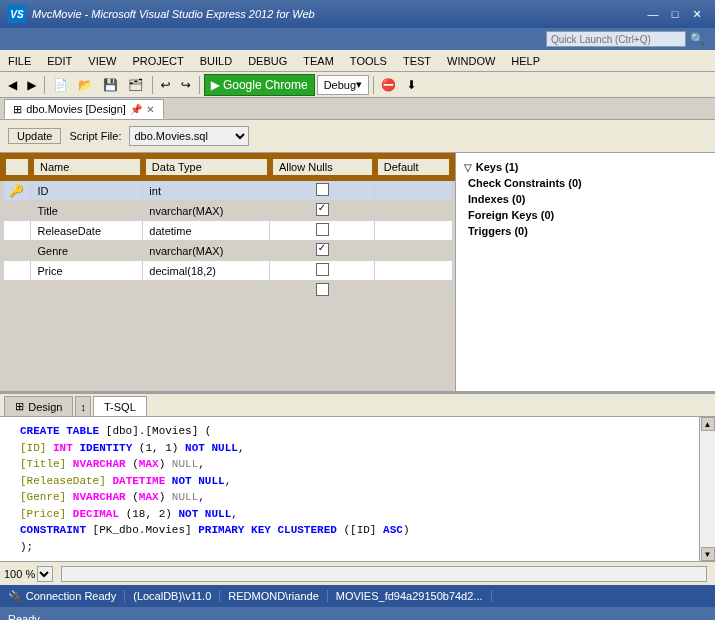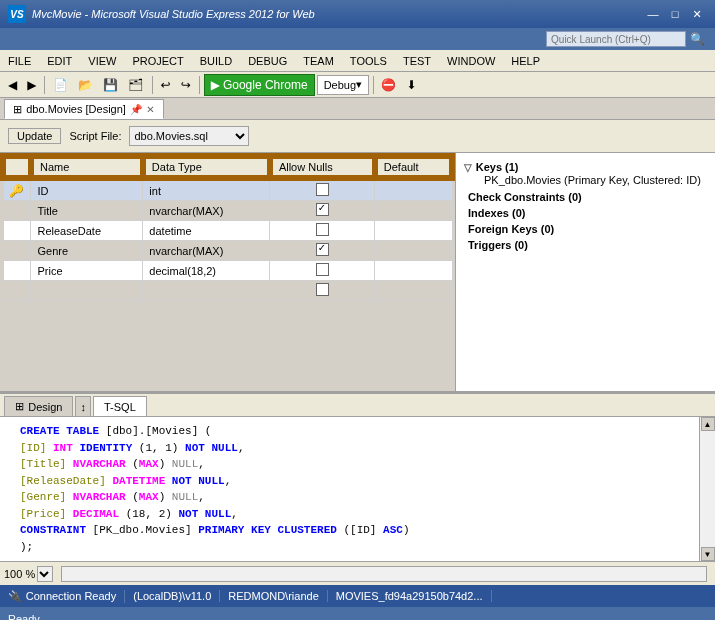--- a/index.html
+++ b/index.html
@@ -508,21 +508,20 @@
         </tbody>
     </table>
   </div>
 
   <div id="properties-panel">
     <div class="prop-section">
       <div class="prop-header">
         <span class="collapse-icon">▽</span>
         <span class="prop-label">Keys (1)</span>
       </div>
-      <div class="prop-item">PK_dbo.Movies (Primary Key, Clustered: ID)</div>
     </div>
     <div class="prop-section">
       <div class="prop-header">
         <span class="collapse-icon"></span>
         <span class="prop-label">Check Constraints (0)</span>
       </div>
     </div>
     <div class="prop-section">
       <div class="prop-header">
         <span class="collapse-icon"></span>

